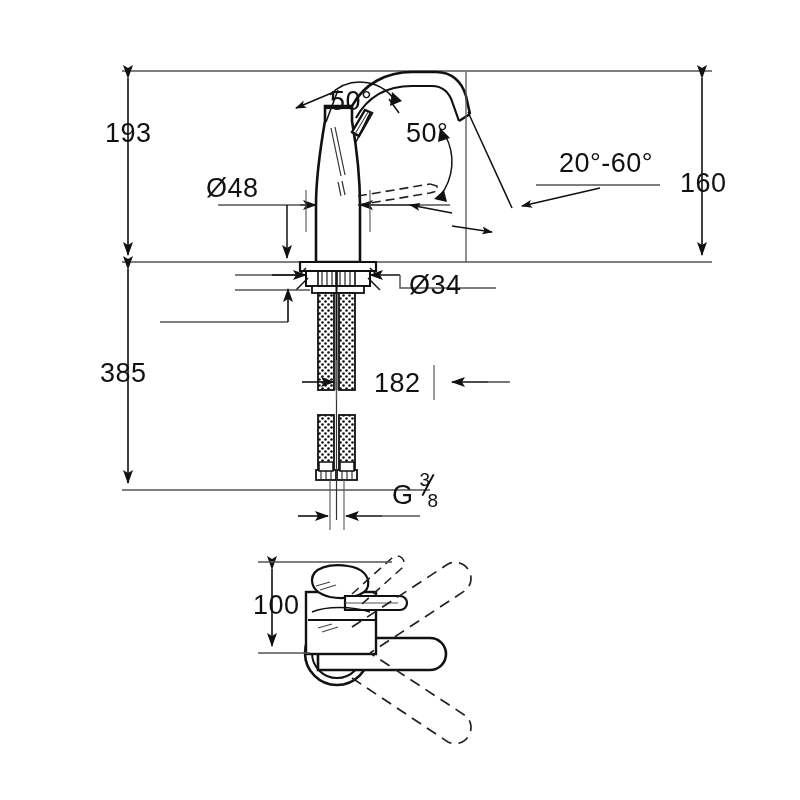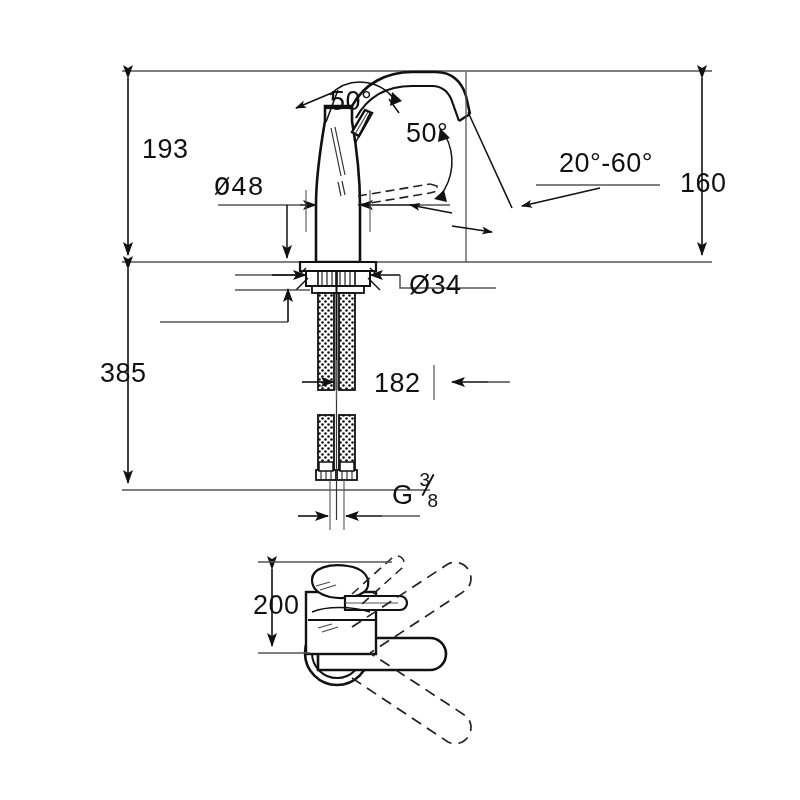--- a/index.html
+++ b/index.html
@@ -278,38 +278,38 @@
     </g>
 
     <g stroke="#111111" stroke-width="1.6" fill="none">
       <line x1="272" y1="569" x2="272" y2="646" marker-start="url(#arrHead)" marker-end="url(#arrHead)"></line>
       <line x1="258" y1="562" x2="392" y2="562" stroke="#555555" stroke-width="1.4"></line>
       <line x1="258" y1="653" x2="310" y2="653" stroke="#555555" stroke-width="1.4"></line>
     </g>
 
   </svg>
 
-  <div class="dim-label" style="left:105px; top:136px;margin-left:37px;">193</div>
+  <div class="dim-label" style="left:105px; top:120px;">193</div>
 
   <div class="dim-label" style="left:100px; top:360px;text-align:center;">385</div>
 
   <div class="dim-label" style="left:680px; top:170px;">160</div>
 
-  <div class="dim-label" style="left:214px; top:175px;font-family:Liberation Mono, monospace;">Ø48</div>
+  <div class="dim-label" style="left:206px; top:175px;">Ø48</div>
 
   <div class="dim-label" style="left:409px; top:272px;">Ø34</div>
 
 
   <div class="dim-label" style="left:374px; top:370px;">182</div>
 
   <div class="dim-label" style="left:330px; top:88px;">50°</div>
 
   <div class="dim-label" style="left:406px; top:120px;">50°</div>
 
   <div class="dim-label" style="left:559px; top:150px;">20°-60°</div>
 
-  <div class="dim-label" style="left:253px; top:592px;">200</div>
+  <div class="dim-label" style="left:253px; top:592px;">100</div>
 
   <div class="dim-label" style="left:392px; top:482px;">
     <span>G</span><span class="frac"><span class="num">3</span><span class="bar"></span><span class="den">8</span></span>
   </div>
 
 </div>
 
 </body></html>

